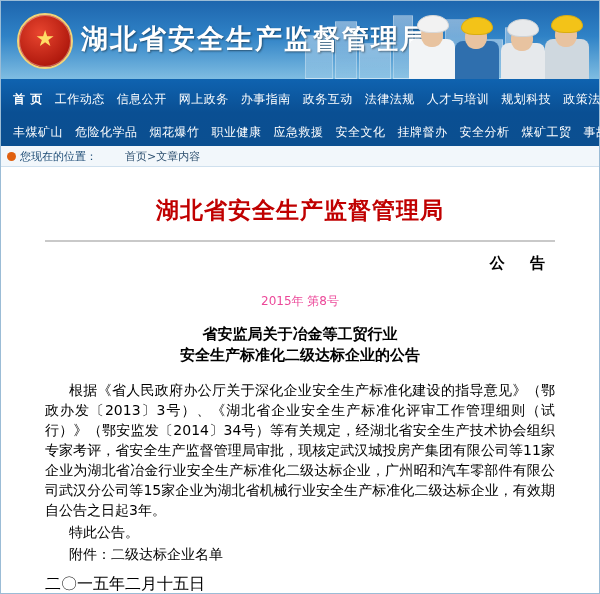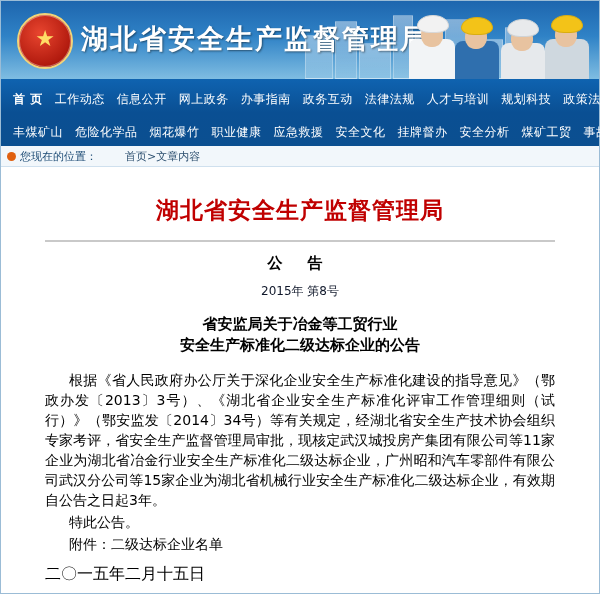--- a/index.html
+++ b/index.html
@@ -157,33 +157,33 @@
     color: #c00000;
     letter-spacing: 1px;
     margin-top: 14px;
   }
   .art-hr {
     border: none;
     border-top: 2px solid #c9c9c9;
     margin: 14px 0 12px 0;
   }
   .art-kind {
-    text-align: center;
+    text-align: right;
     font-family: "DejaVu Sans", sans-serif;
     font-size: 15px;
     font-weight: bold;
     letter-spacing: 10px;
     color: #000;
-    margin-bottom: 10px;
+    margin-bottom: 20px;
   }
   .art-num {
     text-align: center;
     font-family: "DejaVu Sans", sans-serif;
     font-size: 12px;
-    color: #0f172a;
+    color: #ec4899;
     margin-bottom: 14px;
   }
   .art-sub {
     text-align: center;
     font-family: "DejaVu Sans", sans-serif;
     font-size: 15px;
     font-weight: bold;
     line-height: 21px;
     color: #000;
     margin-bottom: 14px;

